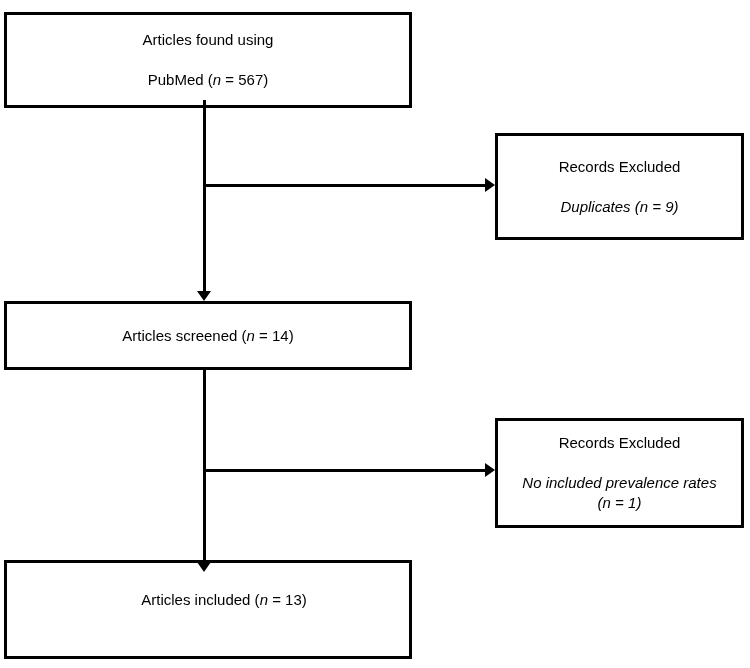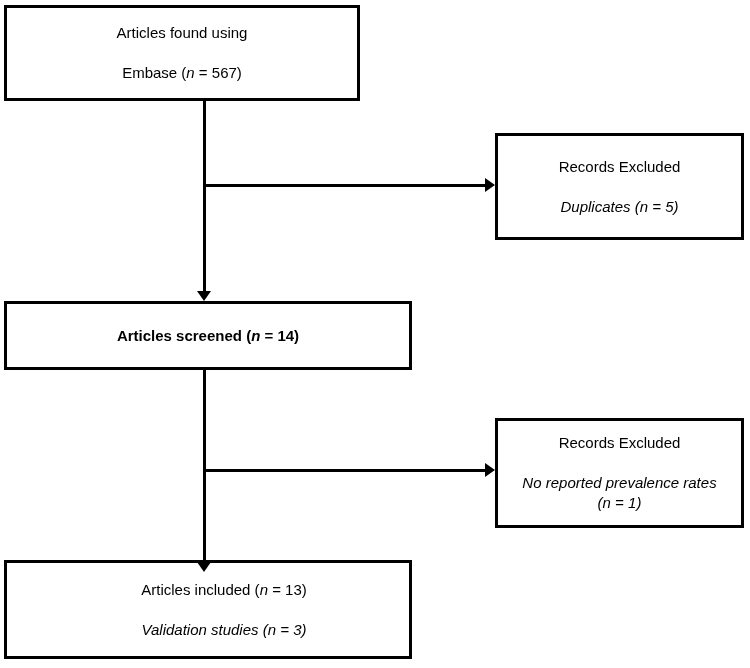--- a/index.html
+++ b/index.html
@@ -33,23 +33,23 @@
     font-size: 15px;
     line-height: 20px;
   }
   .box .line {
     min-height: 20px;
     white-space: pre-wrap;
   }
   .box .line .seg-italic {
     font-style: italic;
   }
-  .box-found    { left: 4px;   top: 5px;   width: 356px; height: 96px; }
+  .box-found    { left: 4px;   top: 12px;   width: 408px; height: 96px; }
   .box-excl1    { left: 495px; top: 133px; width: 249px; height: 107px; }
-  .box-screened { left: 4px;   top: 301px; width: 408px; height: 69px; font-weight: bold; }
+  .box-screened { left: 4px;   top: 301px; width: 408px; height: 69px; }
   .box-excl2    { left: 495px; top: 418px; width: 249px; height: 110px; }
   .box-included { left: 4px;   top: 560px; width: 408px; height: 99px; padding-left: 32px; }
 
   .vline, .hline {
     position: absolute;
     background: var(--line-color);
   }
   .vline { width: 3px; }
   .hline { height: 3px; }
 
@@ -78,44 +78,43 @@
   .ah-h2 { left: 485px; top: 463px; }
 </style>
 </head>
 <body>
 
 <div class="figure">
 
   <div class="box box-found">
     <div class="line"><span>Articles found using</span></div>
     <div class="line">&nbsp;</div>
-    <div class="line"><span>Embase (</span><span class="seg-italic">n</span><span> = 567)</span></div>
+    <div class="line"><span>PubMed (</span><span class="seg-italic">n</span><span> = 567)</span></div>
   </div>
 
   <div class="box box-excl1">
     <div class="line"><span>Records Excluded</span></div>
     <div class="line">&nbsp;</div>
-    <div class="line"><span class="seg-italic">Duplicates (n = 5)</span></div>
+    <div class="line"><span class="seg-italic">Duplicates (n = 9)</span></div>
   </div>
 
   <div class="box box-screened">
     <div class="line"><span>Articles screened (</span><span class="seg-italic">n</span><span> = 14)</span></div>
   </div>
 
   <div class="box box-excl2">
     <div class="line"><span>Records Excluded</span></div>
     <div class="line">&nbsp;</div>
-    <div class="line"><span class="seg-italic">No reported prevalence rates</span></div>
+    <div class="line"><span class="seg-italic">No included prevalence rates</span></div>
     <div class="line"><span class="seg-italic">(n = 1)</span></div>
   </div>
 
   <div class="box box-included">
     <div class="line"><span>Articles included (</span><span class="seg-italic">n</span><span> = 13)</span></div>
     <div class="line">&nbsp;</div>
-    <div class="line"><span class="seg-italic">Validation studies (n = 3)</span></div>
   </div>
 
   <div class="vline vline-1"></div>
   <div class="arrowhead-down ah-v1"></div>
 
   <div class="hline hline-1"></div>
   <div class="arrowhead-right ah-h1"></div>
 
   <div class="vline vline-2"></div>
   <div class="arrowhead-down ah-v2"></div>

